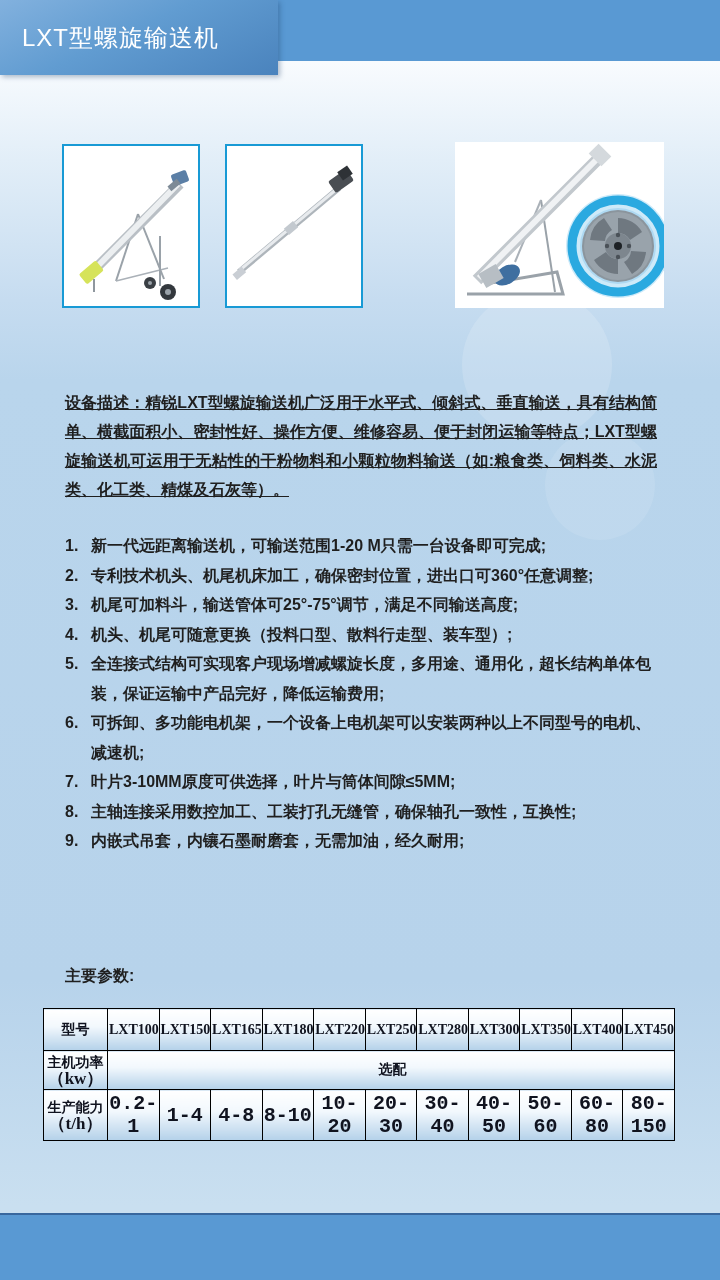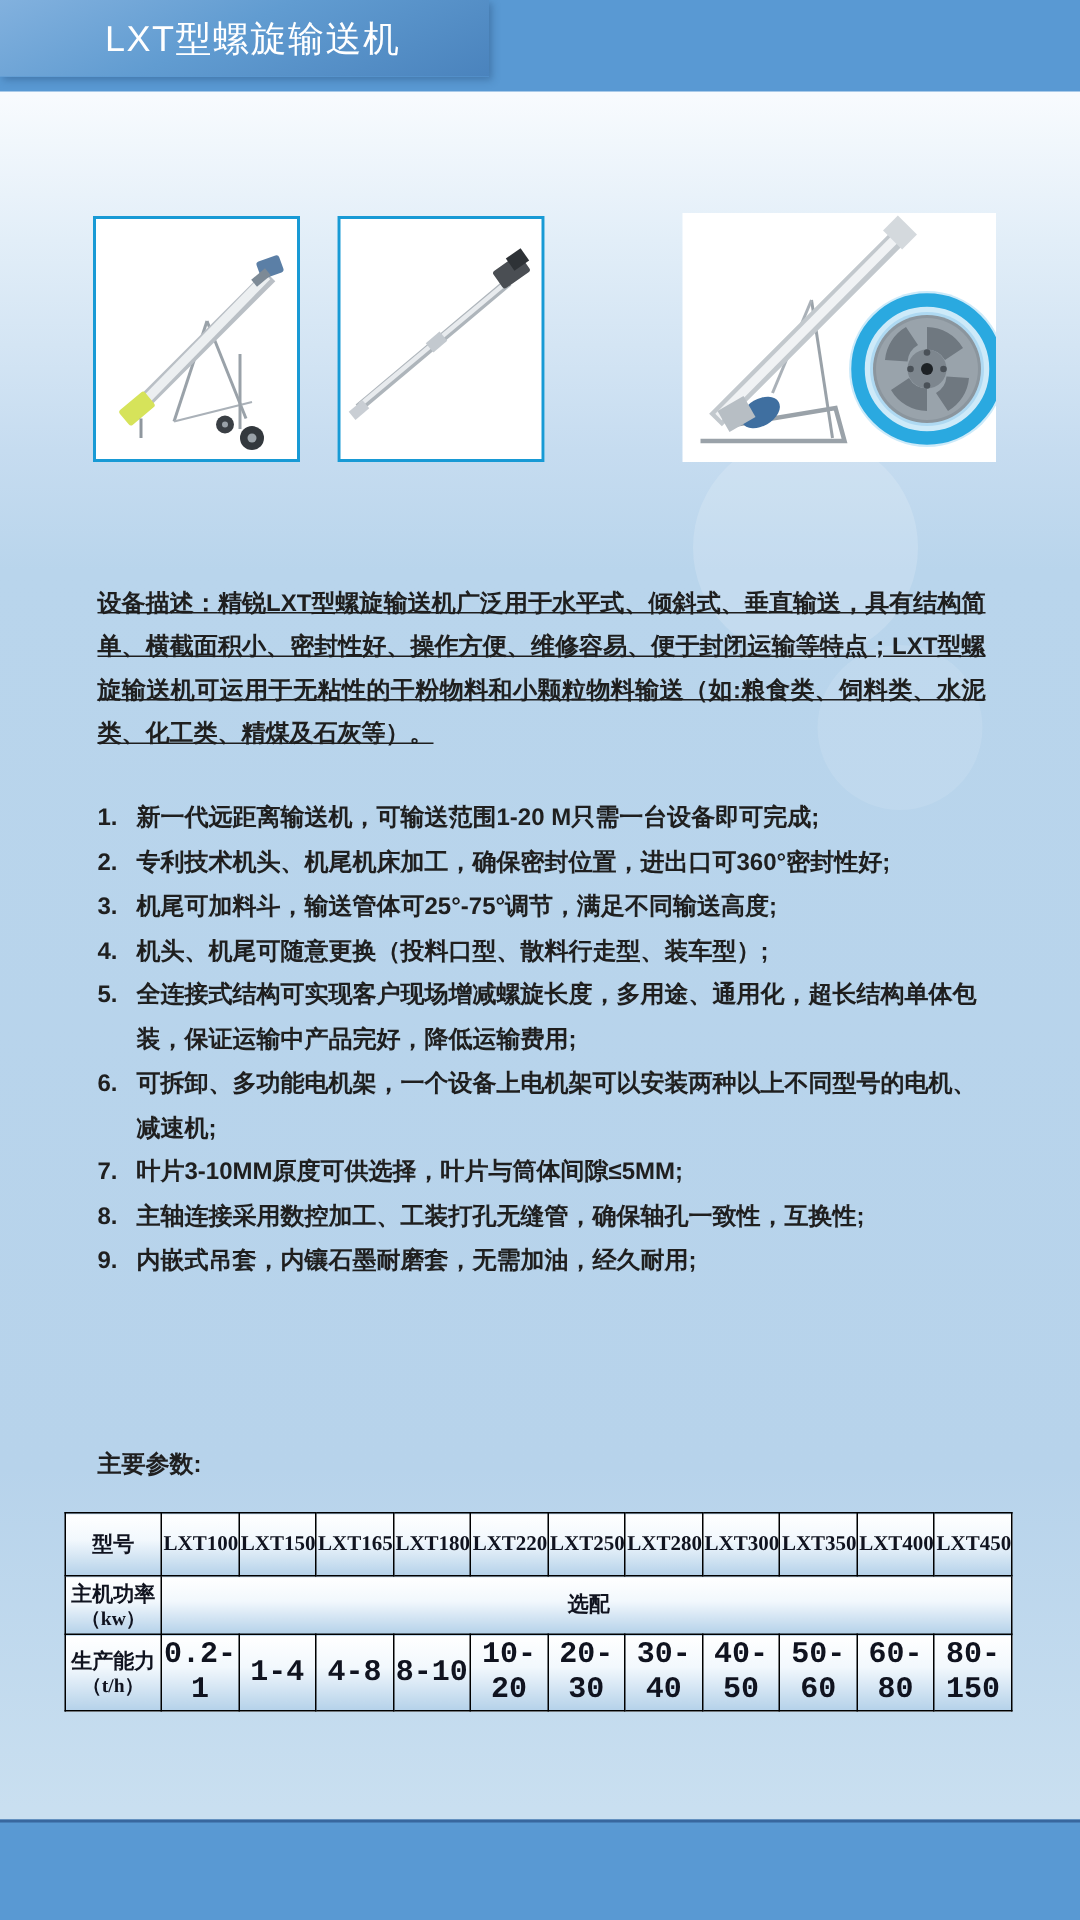--- a/index.html
+++ b/index.html
@@ -16,24 +16,24 @@
       #b7d3eb 980px,
       #c9dff0 1205px);
     color:#1c1c1c;
   }
   
   .header{
     position:absolute;top:0;left:0;width:720px;height:61px;
     background:#5999d3;
   }
   .header-left{
-    position:absolute;top:0;left:0;width:278px;height:51px;
+    position:absolute;top:0;left:0;width:278px;height:75px;
     background:linear-gradient(155deg,#82b1de 0%,#619cd1 45%,#4a83bd 100%);
     box-shadow:2px 2px 5px rgba(30,60,100,0.35);
-    display:flex;align-items:center;padding-left:48px;
+    display:flex;align-items:center;
   }
   .page-title{
     margin:0 0 0 22px;
     font-size:24px;font-weight:400;color:#ffffff;
     letter-spacing:1px;
   }
   
   .footer{
     position:absolute;left:0;bottom:0;width:720px;height:67px;
     background:#5999d3;
@@ -81,21 +81,21 @@
   .params-table th,.params-table td{
     border:1px solid #000000;
     background:linear-gradient(180deg,#ffffff 0%,#f2f8fd 42%,#b4d1e9 100%);
     text-align:center;vertical-align:middle;
     padding:2px 1px;color:#10131f;
   }
   .params-table .head-row th{height:37px;}
   .params-table .power-row td,.params-table .power-row th{height:34px;}
   .params-table .cap-row td,.params-table .cap-row th{height:36px;}
   .cn-label{font-size:14px;font-weight:700;line-height:17px;}
-  .unit-label{font-size:13px;font-weight:700;font-family:"Liberation Serif",serif;line-height:15px;}
+  .unit-label{font-size:17px;font-weight:700;font-family:"Liberation Serif",serif;line-height:15px;}
   .model-cell{font-family:"Liberation Serif",serif;font-weight:700;font-size:14px;}
   .value-cell{font-family:Liberation Mono, monospace;font-weight:700;font-size:20px;}
   .merged-cell{text-align:left;padding-left:4px !important;font-size:14px;font-weight:700;}
 </style>
 </head>
 <body>
 
 <div class="page">
 
   <div class="header">
@@ -184,21 +184,21 @@
   <p class="description"><span>设备描述：</span><span>精锐LXT型螺旋输送机广泛用于水平式、倾斜式、垂直输送，具有结构简单、横截面积小、密封性好、操作方便、维修容易、便于封闭运输等特点；LXT型螺旋输送机可运用于无粘性的干粉物料和小颗粒物料输送（如:粮食类、饲料类、水泥类、化工类、精煤及石灰等）。</span></p>
 
   <div class="features">
     <ul class="features-list">
       <li class="feature-item">
           <span class="feature-num">1.</span>
           <span class="feature-text">新一代远距离输送机，可输送范围1-20 M只需一台设备即可完成;</span>
         </li>
       <li class="feature-item">
           <span class="feature-num">2.</span>
-          <span class="feature-text">专利技术机头、机尾机床加工，确保密封位置，进出口可360°密封性好;</span>
+          <span class="feature-text">专利技术机头、机尾机床加工，确保密封位置，进出口可360°任意调整;</span>
         </li>
       <li class="feature-item">
           <span class="feature-num">3.</span>
           <span class="feature-text">机尾可加料斗，输送管体可25°-75°调节，满足不同输送高度;</span>
         </li>
       <li class="feature-item">
           <span class="feature-num">4.</span>
           <span class="feature-text">机头、机尾可随意更换（投料口型、散料行走型、装车型）;</span>
         </li>
       <li class="feature-item">

